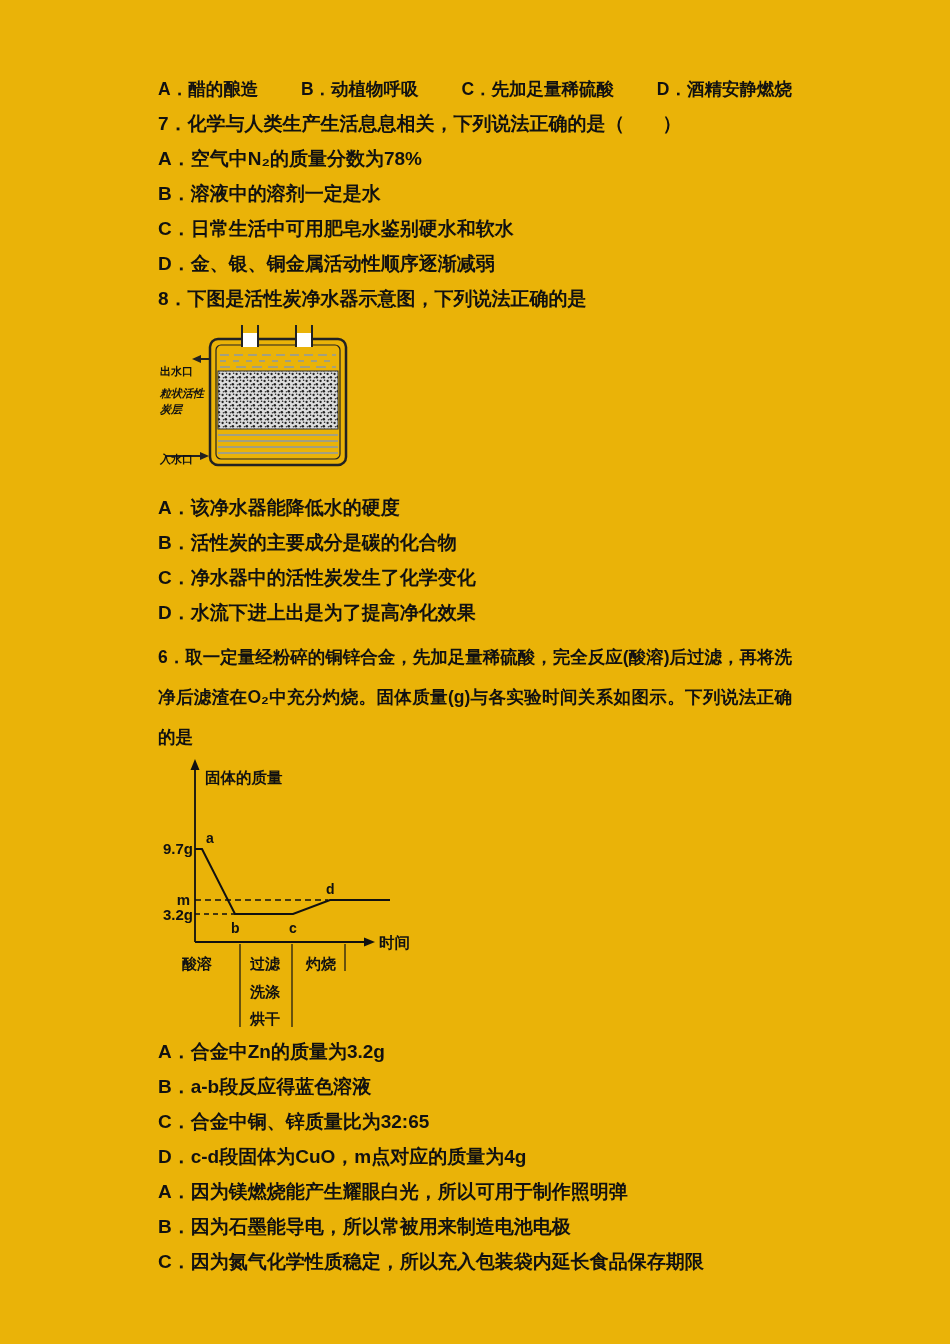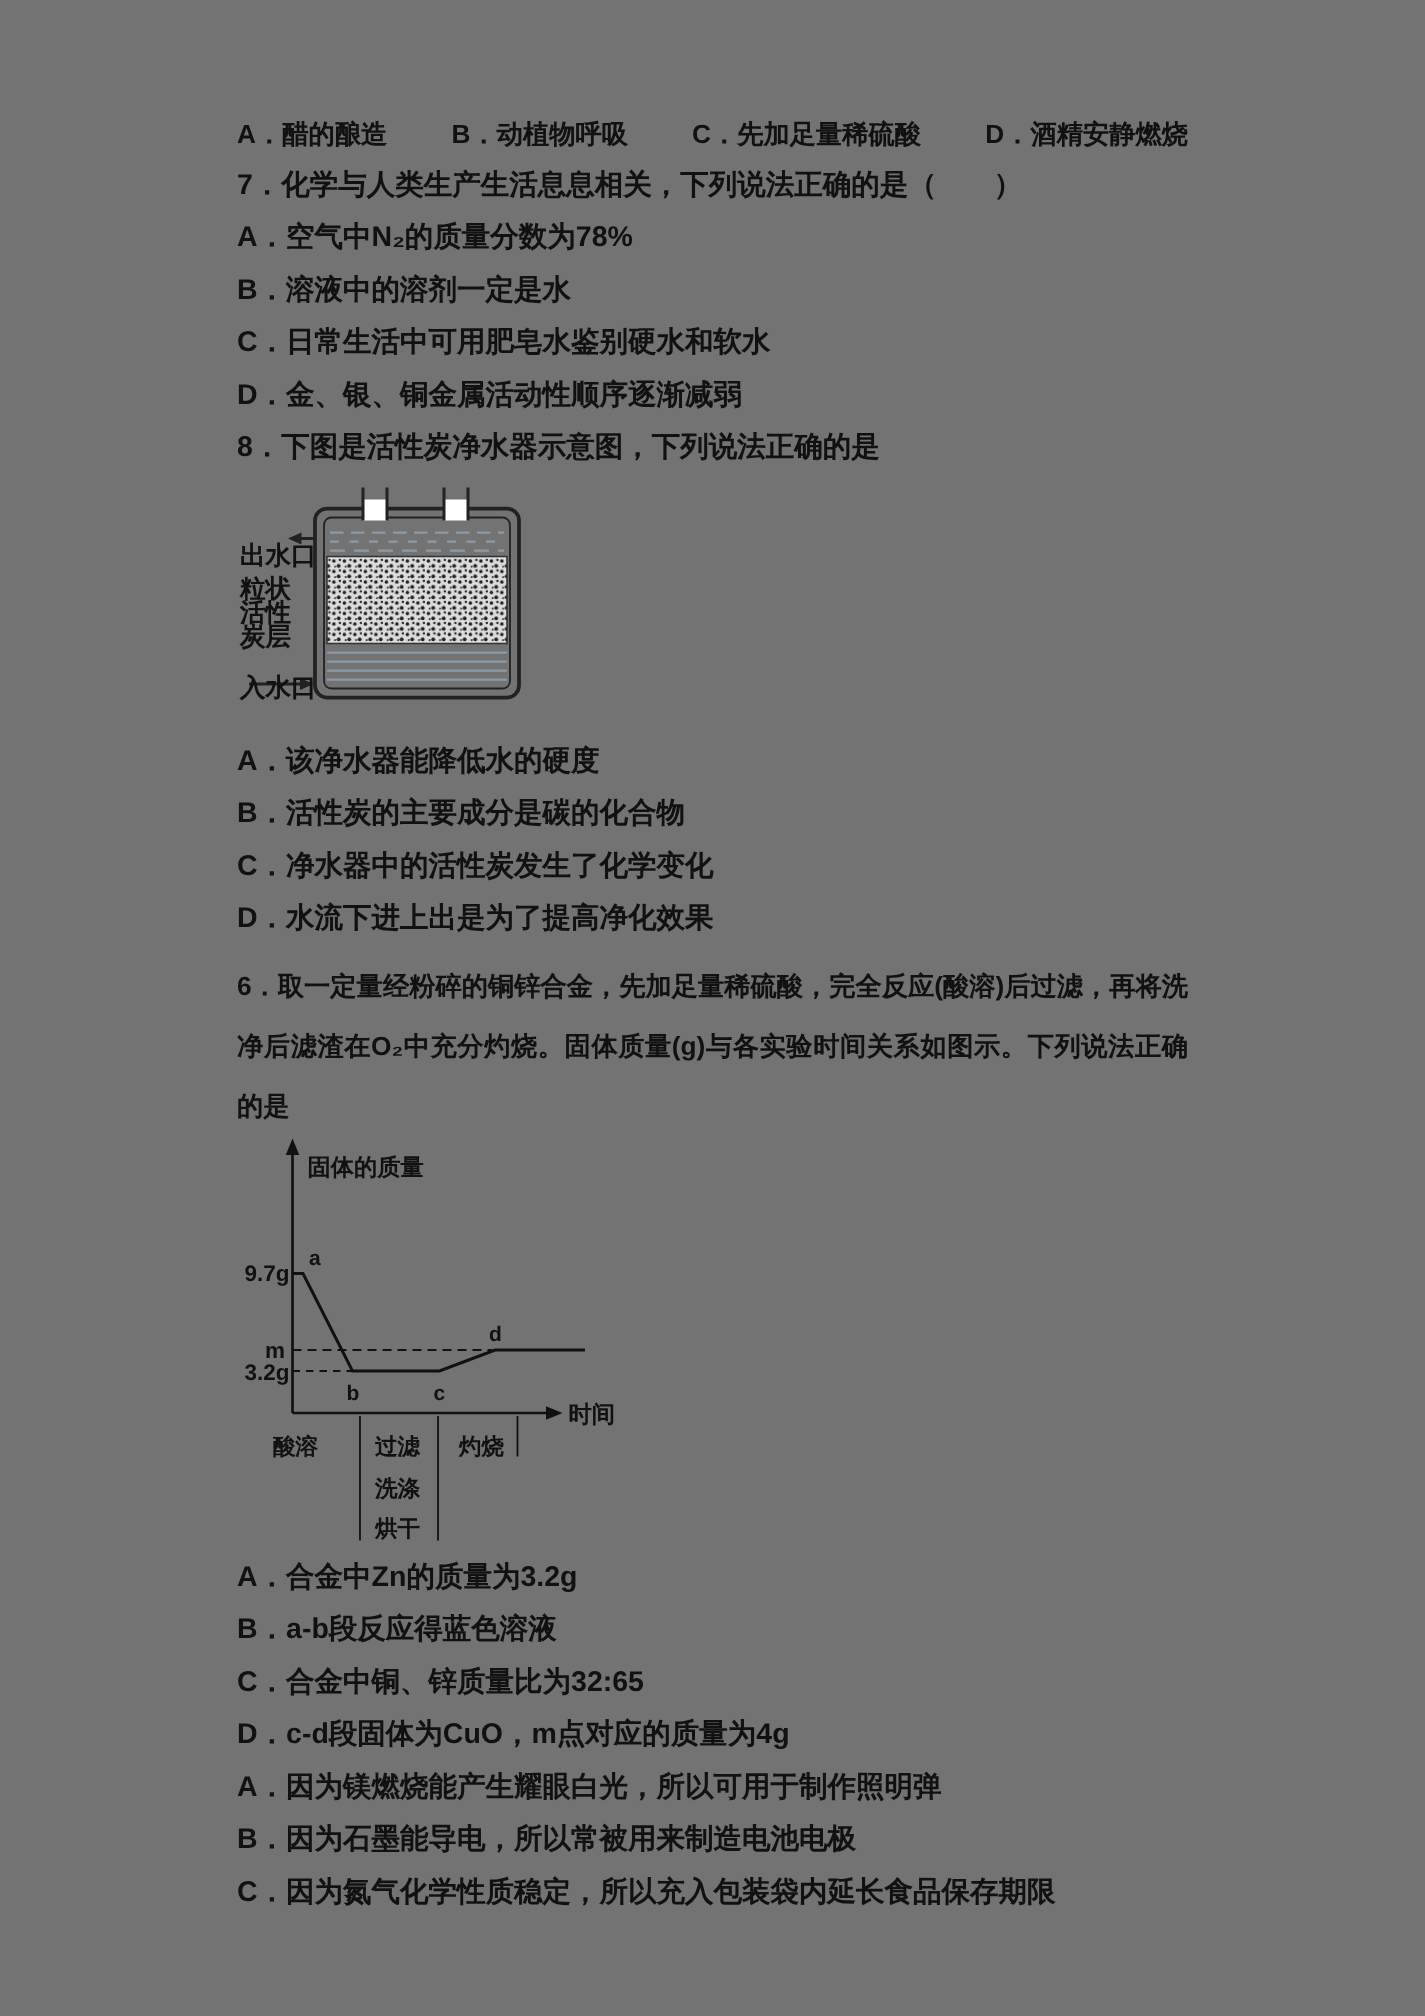--- a/index.html
+++ b/index.html
@@ -2,21 +2,21 @@
 <html><head>
 <meta charset="utf-8">
 <style>
   * { box-sizing: border-box; }
   html, body { margin: 0; padding: 0; background: #ffffff; }
   .page {
     position: relative;
     width: 950px;
     height: 1344px;
     margin: 0 auto;
-    background: #737373;
+    background: #eab308;
     padding: 78px 158px 20px 158px;
     font-family: "Liberation Sans", "DejaVu Sans", sans-serif;
     color: #111111;
     overflow: hidden;
   }
   .line {
     margin: 0 0 13px 0;
     font-size: 19px;
     line-height: 22px;
     font-weight: 600;
@@ -35,21 +35,21 @@
     font-size: 17.5px;
     line-height: 40px;
     font-weight: 600;
     text-align: justify;
   }
   .fig { position: relative; }
   .fig1 { margin: 8px 0 24px 0; width: 200px; height: 150px; }
   .fig2 { margin: 0 0 6px 0;  width: 262px; height: 278px; }
   .fig-label {
     position: absolute;
-    font-size: 17px;
+    font-size: 11px;
     font-weight: 600;
     line-height: 16px;
     color: #111;
   }
   svg text {
     font-family: "Liberation Sans", "DejaVu Sans", sans-serif;
     font-weight: 600;
     fill: #111111;
   }
 </style>
@@ -110,21 +110,21 @@
         <line x1="60" y1="130" x2="180" y2="130" stroke="#8b9aa8" stroke-width="1.5"></line>
       </g>
 
       <line x1="52" y1="36" x2="42" y2="36" stroke="#222" stroke-width="2"></line>
       <polygon points="34,36 43,32 43,40" fill="#222"></polygon>
 
       <line x1="8" y1="133" x2="42" y2="133" stroke="#222" stroke-width="2"></line>
       <polygon points="51,133 42,129 42,137" fill="#222"></polygon>
     </svg>
     <div class="fig-label" style="left:2px; top:40px;">出水口</div>
-    <div class="fig-label" style="left:2px; top:62px; width:48px;">粒状活性炭层</div>
+    <div class="fig-label" style="left:2px; top:62px; width:48px;font-style:italic;">粒状活性炭层</div>
     <div class="fig-label" style="left:2px; top:128px;">入水口</div>
   </div>
 
   <p class="line">A．该净水器能降低水的硬度</p>
   <p class="line">B．活性炭的主要成分是碳的化合物</p>
   <p class="line">C．净水器中的活性炭发生了化学变化</p>
   <p class="line">D．水流下进上出是为了提高净化效果</p>
 
   <p class="para">6．取一定量经粉碎的铜锌合金，先加足量稀硫酸，完全反应(酸溶)后过滤，再将洗净后滤渣在O₂中充分灼烧。固体质量(g)与各实验时间关系如图示。下列说法正确的是</p>
 

